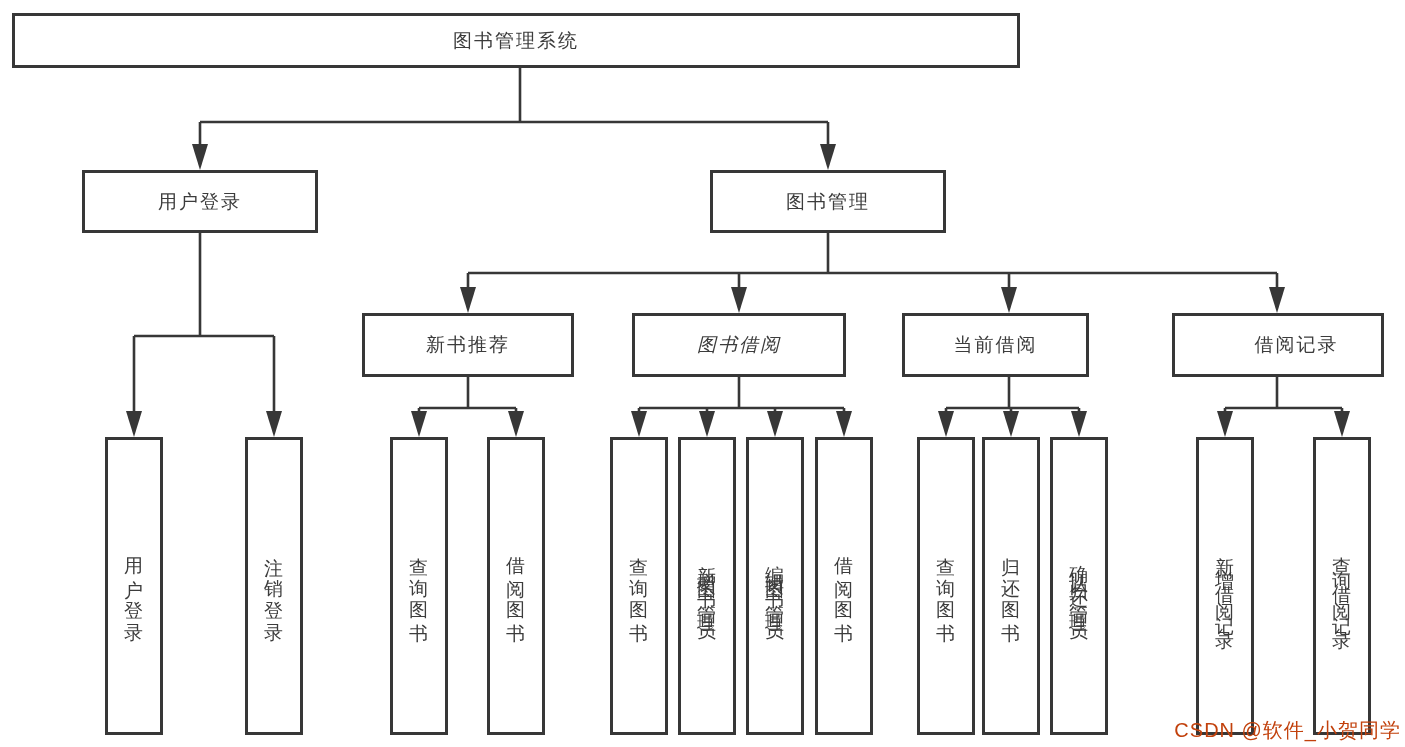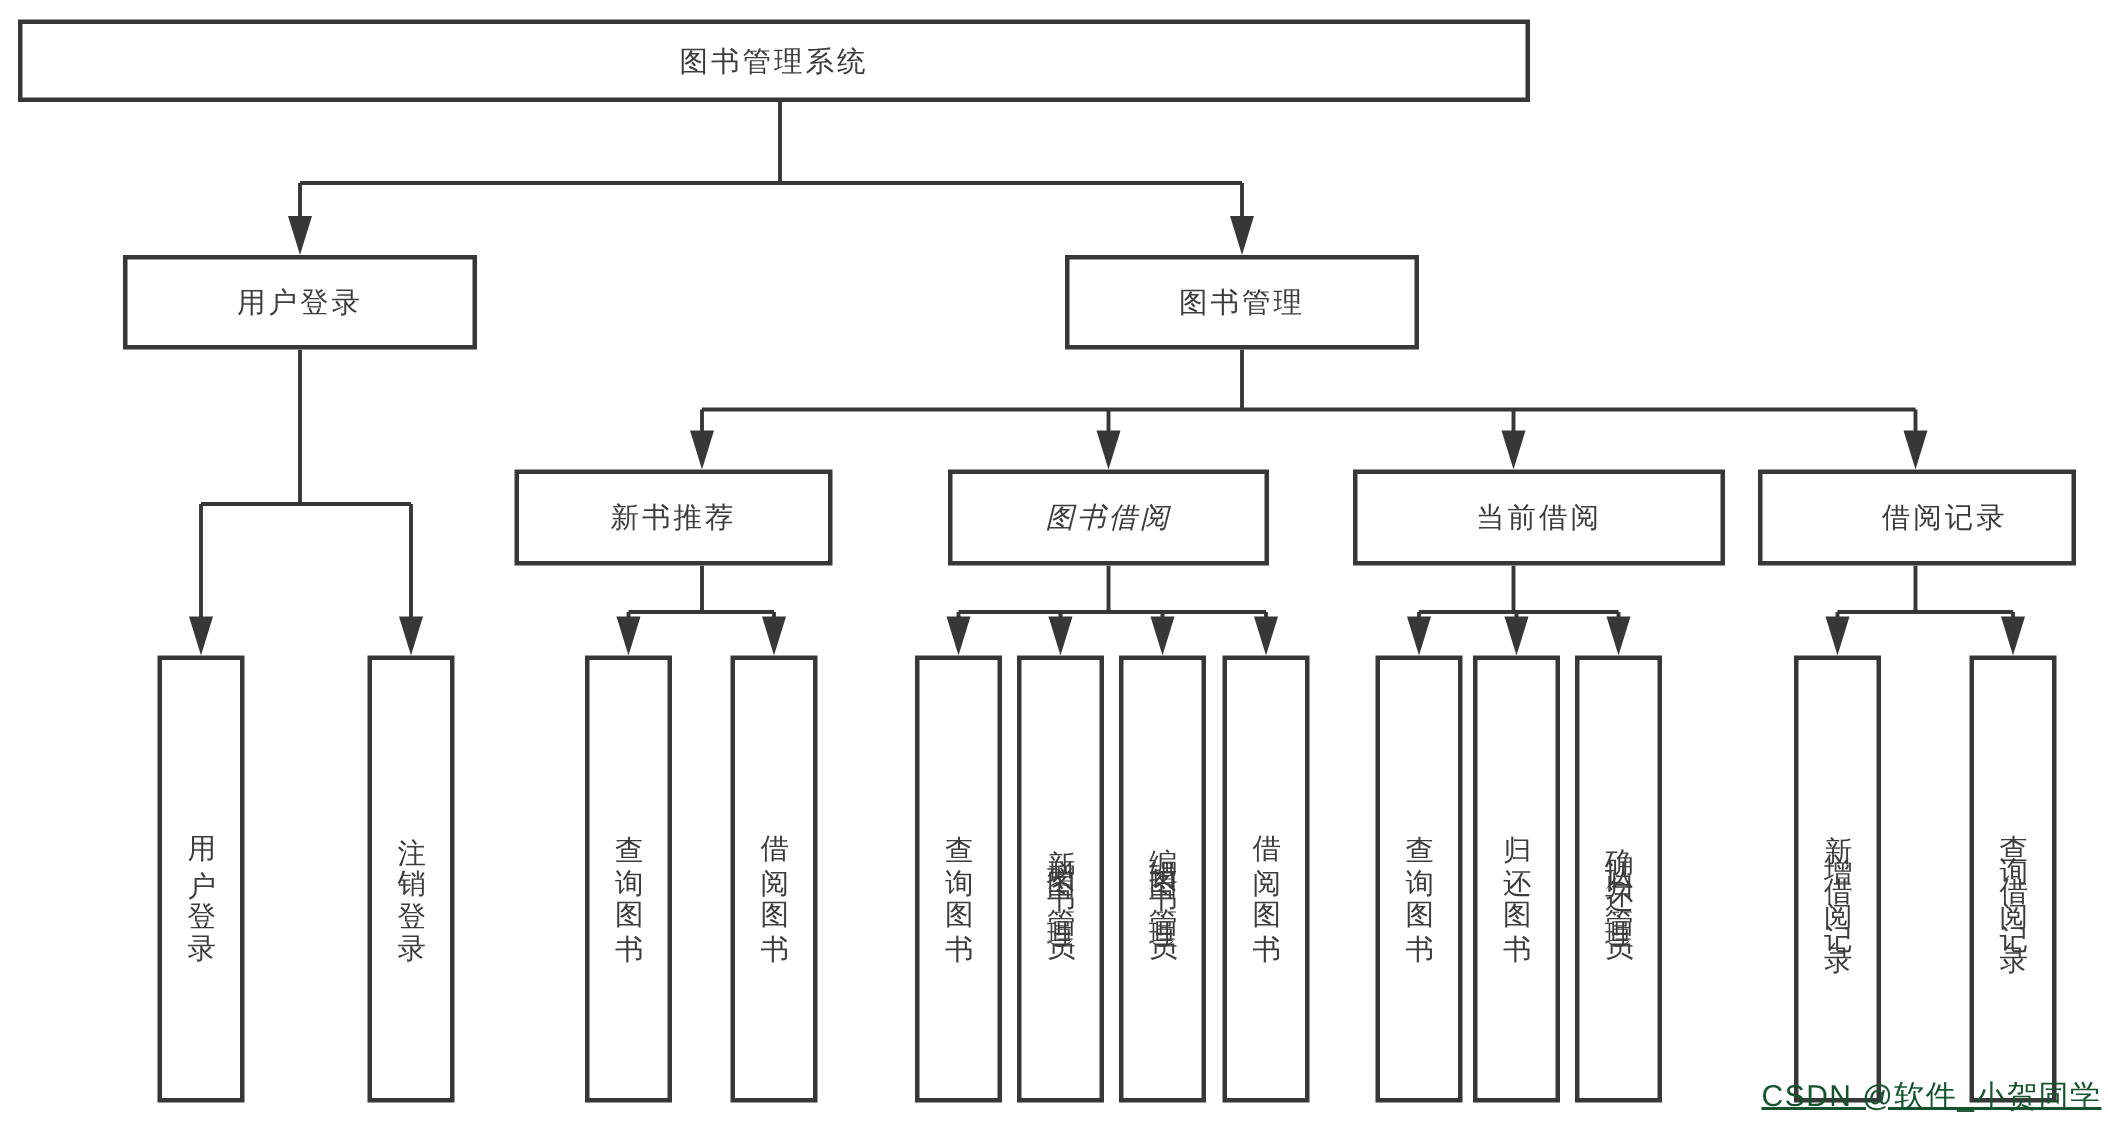--- a/index.html
+++ b/index.html
@@ -18,23 +18,23 @@
     writing-mode:vertical-rl;text-orientation:mixed;line-height:1;
     display:block;
   }
   .ls4{letter-spacing:22px;}
   .ls6{letter-spacing:15px;}
   .ls9{letter-spacing:8px;}
   
   #n-root   {left:12px;  top:13px;  width:1008px;height:55px;}
   #n-login  {left:82px;  top:170px; width:236px; height:63px;}
   #n-mgmt   {left:710px; top:170px; width:236px; height:63px;text-align:right;}
-  #n-newbook{left:343px; top:313px; width:212px; height:64px;}
+  #n-newbook{left:362px; top:313px; width:212px; height:64px;}
   #n-borrow {left:632px; top:313px; width:214px; height:64px;}
-  #n-current{left:902px; top:313px; width:248px; height:64px;}
+  #n-current{left:902px; top:313px; width:187px; height:64px;}
   #n-records{left:1172px;top:313px; width:212px; height:64px;}
   
   .leaf{top:437px;width:58px;height:298px;}
   #l-1 {left:105px;} #l-2 {left:245px;}
   #l-3 {left:390px;} #l-4 {left:487px;}
   #l-5 {left:610px;} #l-6 {left:678px;} #l-7 {left:746px;} #l-8 {left:815px;}
   #l-9 {left:917px;} #l-10{left:982px;} #l-11{left:1050px;}
   #l-12{left:1196px;} #l-13{left:1313px;}
   .watermark{
     position:absolute;right:4px;bottom:3px;font-size:20px;
@@ -162,14 +162,14 @@
     <span class="vlabel ls9">确认归还（管理员）</span>
   </div>
 
   <div class="node vnode leaf" id="l-12" style="border-color: rgb(55, 55, 55);">
     <span class="vlabel ls6">新增借阅记录</span>
   </div>
   <div class="node vnode leaf" id="l-13" style="border-color: rgb(55, 55, 55);">
     <span class="vlabel ls6">查询借阅记录</span>
   </div>
 
-  <div class="watermark" style="color: #14532d; text-decoration: underline;">CSDN @软件_小贺同学</div>
+  <div class="watermark" style="color: #c2410c;">CSDN @软件_小贺同学</div>
 </div>
 
 </body></html>

